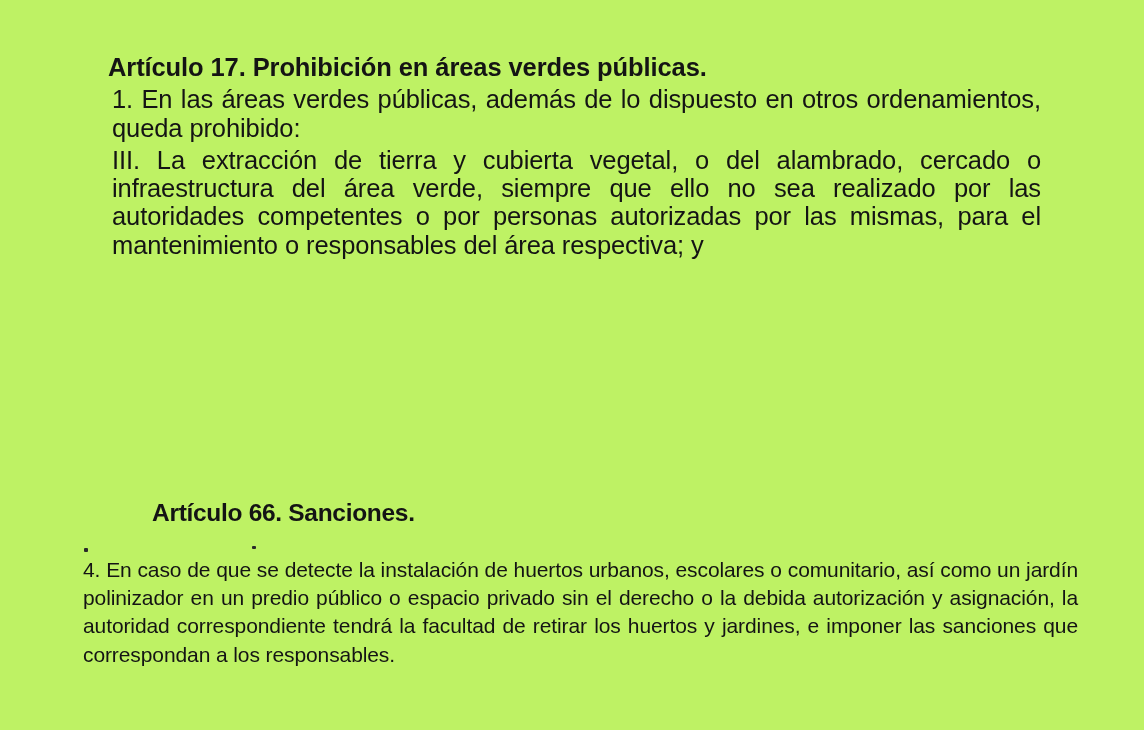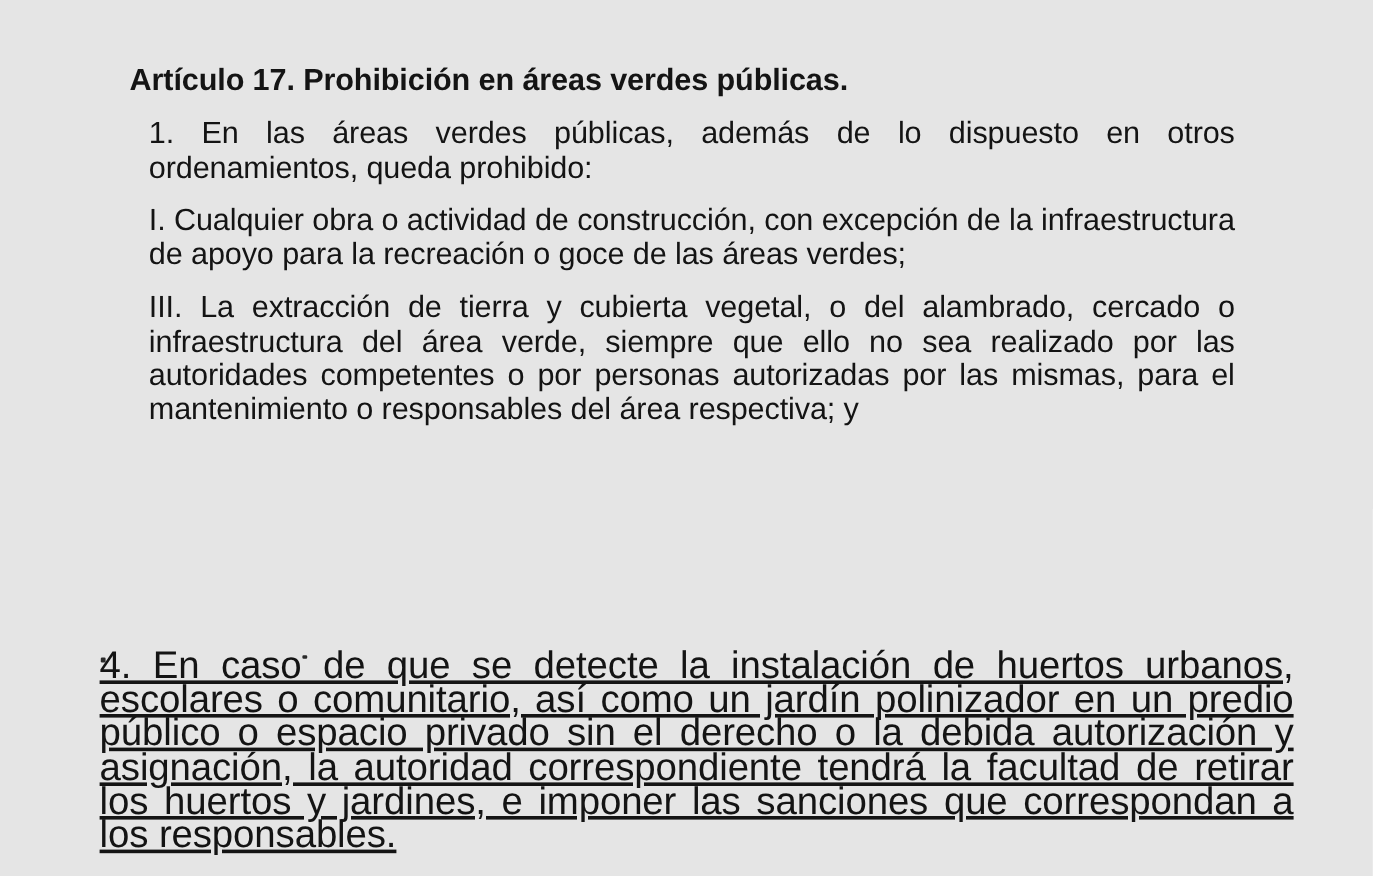--- a/index.html
+++ b/index.html
@@ -11,21 +11,21 @@
     width: 1144px;
     height: 730px;
     overflow: hidden;
     font-family: "Liberation Sans", sans-serif;
     color: #141414;
   }
   .page {
     position: relative;
     width: 1144px;
     height: 730px;
-    background: #e5e5e5;
+    background: #bef264;
   }
 
   
   .block-a17 {
     position: absolute;
     left: 108px;
     top: 53px;
     width: 937px;
     font-size: 25.5px;
     line-height: 28.3px;
@@ -33,47 +33,46 @@
     text-align: justify;
     text-justify: inter-word;
     hyphens: none;
   }
   .block-a17 .heading {
     font-weight: bold;
     text-align: left;
     margin: 0;
   }
   .block-a17 p {
-    margin: 16px;
+    margin: 4px;
   }
 
   
   .heading-a66 {
     position: absolute;
     left: 152px;
     top: 498px;
     font-size: 24.5px;
     line-height: 30px;
     font-weight: bold;
     letter-spacing: -0.3px;
     margin: 0;
     white-space: nowrap;
   }
   .block-a66 {
     position: absolute;
     left: 83px;
-    top: 540px;
+    top: 556px;
     width: 995px;
-    font-size: 32px;
+    font-size: 21px;
     line-height: 28.2px;
     letter-spacing: -0.1px;
     text-align: justify;
     text-justify: inter-word;
     hyphens: none;
-    text-decoration: underline;
   }
   .block-a66 p {
     margin: 0;
   }
 
   
   .scan-dot {
     position: absolute;
     width: 4px;
     height: 4px;
@@ -84,24 +83,24 @@
   .scan-dot.dot-2 { left: 252px; top: 546px; height: 3px; }
 </style>
 </head>
 <body>
 
 <div class="page">
 
   <section class="block-a17">
     <p class="heading">Artículo 17. Prohibición en áreas verdes públicas.</p>
     <p>1. En las áreas verdes públicas, además de lo dispuesto en otros ordenamientos, queda prohibido:</p>
-    <p>I. Cualquier obra o actividad de construcción, con excepción de la infraestructura de apoyo para la recreación o goce de las áreas verdes;</p>
     <p>III. La extracción de tierra y cubierta vegetal, o del alambrado, cercado o infraestructura del área verde, siempre que ello no sea realizado por las autoridades competentes o por personas autorizadas por las mismas, para el mantenimiento o responsables del área respectiva; y</p>
   </section>
 
+  <p class="heading-a66">Artículo 66. Sanciones.</p>
 
   <span class="scan-dot dot-1"></span>
   <span class="scan-dot dot-2"></span>
 
   <section class="block-a66">
     <p>4. En caso de que se detecte la instalación de huertos urbanos, escolares o comunitario, así como un jardín polinizador en un predio público o espacio privado sin el derecho o la debida autorización y asignación, la autoridad correspondiente tendrá la facultad de retirar los huertos y jardines, e imponer las sanciones que correspondan a los responsables.</p>
   </section>
 
 </div>
 

